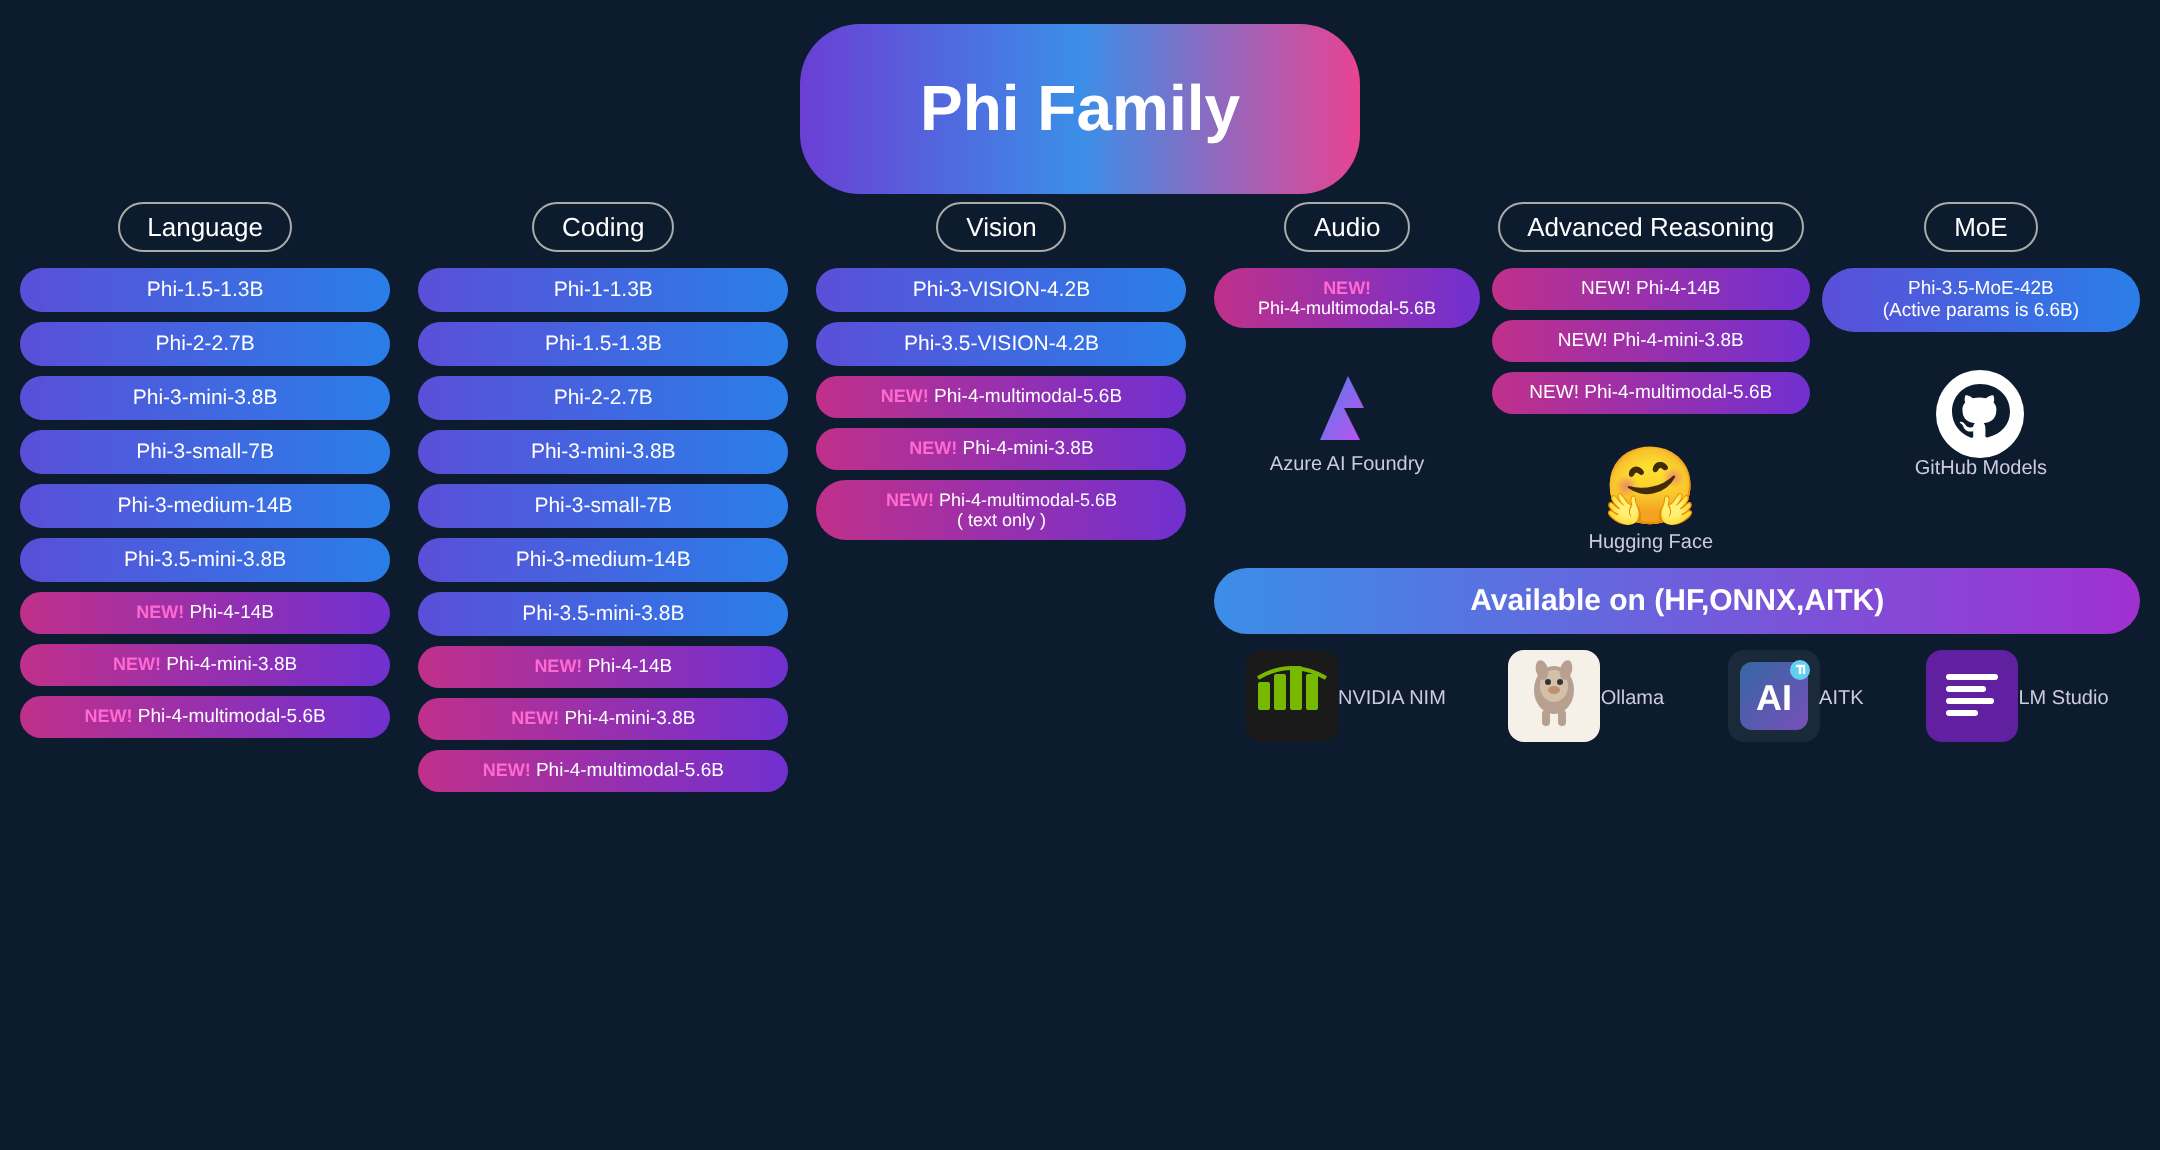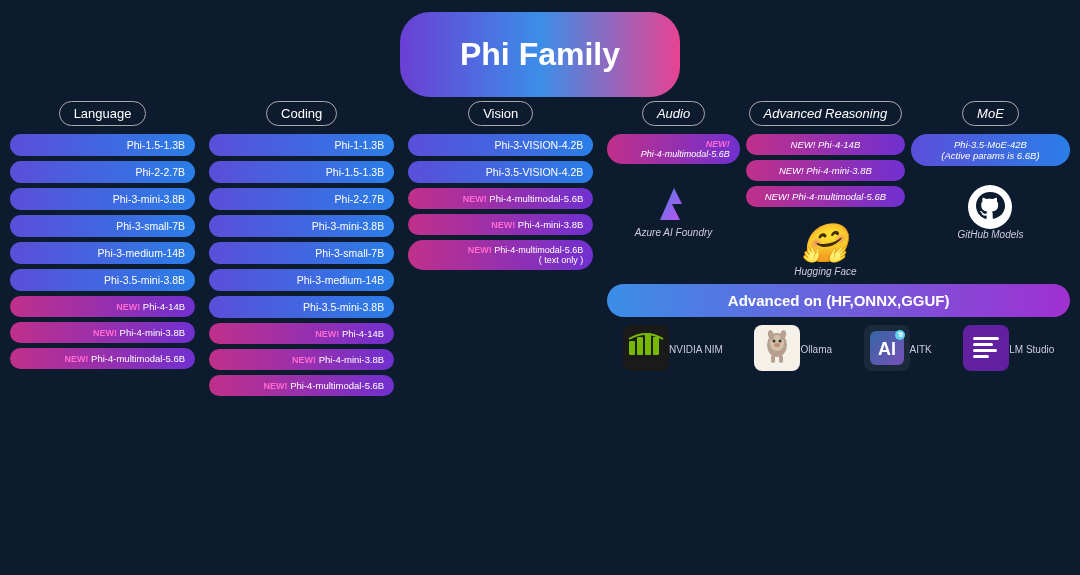--- a/index.html
+++ b/index.html
@@ -58,21 +58,21 @@
       margin-bottom: 8px;
       white-space: nowrap;
     }
     .model-pill {
       background: linear-gradient(90deg, #5a4fd8, #2a7ee8);
       border-radius: 20px;
       padding: 5px 10px;
       font-size: 10.5px;
       color: white;
       margin-bottom: 5px;
-      text-align: right;
+      text-align: center;
       width: 100%;
       white-space: nowrap;
       overflow: hidden;
       text-overflow: ellipsis;
     }
     .model-pill.new-item {
       background: linear-gradient(90deg, #c0308a, #7030d0);
       font-size: 9.5px;
     }
     .model-pill .new-badge {
@@ -96,21 +96,20 @@
       flex-direction: column;
       flex: 2.5;
       min-width: 0;
       gap: 4px;
     }
     .right-top {
       display: flex;
       flex-direction: row;
       gap: 6px;
       align-items: flex-start;
-      font-style: italic;
     }
     .audio-col {
       display: flex;
       flex-direction: column;
       align-items: center;
       flex: 1;
     }
     .adv-col {
       display: flex;
       flex-direction: column;
@@ -306,21 +305,21 @@
             <div class="github-icon" style="width:44px;height:44px;">
               <svg width="34" height="34" viewBox="0 0 34 34" fill="#0d1b2e">
                 <path d="M17 2C9 2 3 8.1 3 15.8c0 6.1 4 11.3 9.6 13.1.7.1 1-.3 1-.7v-2.6c-3.9.8-4.7-1.9-4.7-1.9-.6-1.6-1.5-2-1.5-2-1.3-.8.1-.8.1-.8 1.4.1 2.1 1.4 2.1 1.4 1.2 2.1 3.2 1.5 4 1.1.1-.9.5-1.5.9-1.8-3.1-.3-6.3-1.5-6.3-6.8 0-1.5.5-2.7 1.4-3.6-.1-.4-.6-1.7.1-3.5 0 0 1.1-.4 3.7 1.4 1.1-.3 2.2-.4 3.3-.4s2.2.1 3.3.4c2.5-1.7 3.7-1.4 3.7-1.4.7 1.8.3 3.1.1 3.5.9.9 1.4 2.1 1.4 3.6 0 5.3-3.3 6.5-6.4 6.8.5.4.9 1.3.9 2.6v3.8c0 .4.3.8 1 .7C28 27.1 32 21.9 32 15.8 32 8.1 25.7 2 17 2z"></path>
               </svg>
             </div>
             <span style="font-size:10px; color:#ccd;">GitHub Models</span>
           </div>
         </div>
       </div>
 
-      <div class="available-banner">Advanced on (HF,ONNX,GGUF)</div>
+      <div class="available-banner">Available on (HF,ONNX,AITK)</div>
 
       <div class="bottom-icons-area">
 
         <div class="platform-item">
           <div class="nvidia-logo">
             <svg width="46" height="46" viewBox="0 0 46 46">
               <rect width="46" height="46" rx="8" fill="#1a1a1a"></rect>
               <g fill="#76b900">
                 <rect x="6" y="16" width="6" height="14" rx="1"></rect>
                 <rect x="14" y="12" width="6" height="18" rx="1"></rect>

